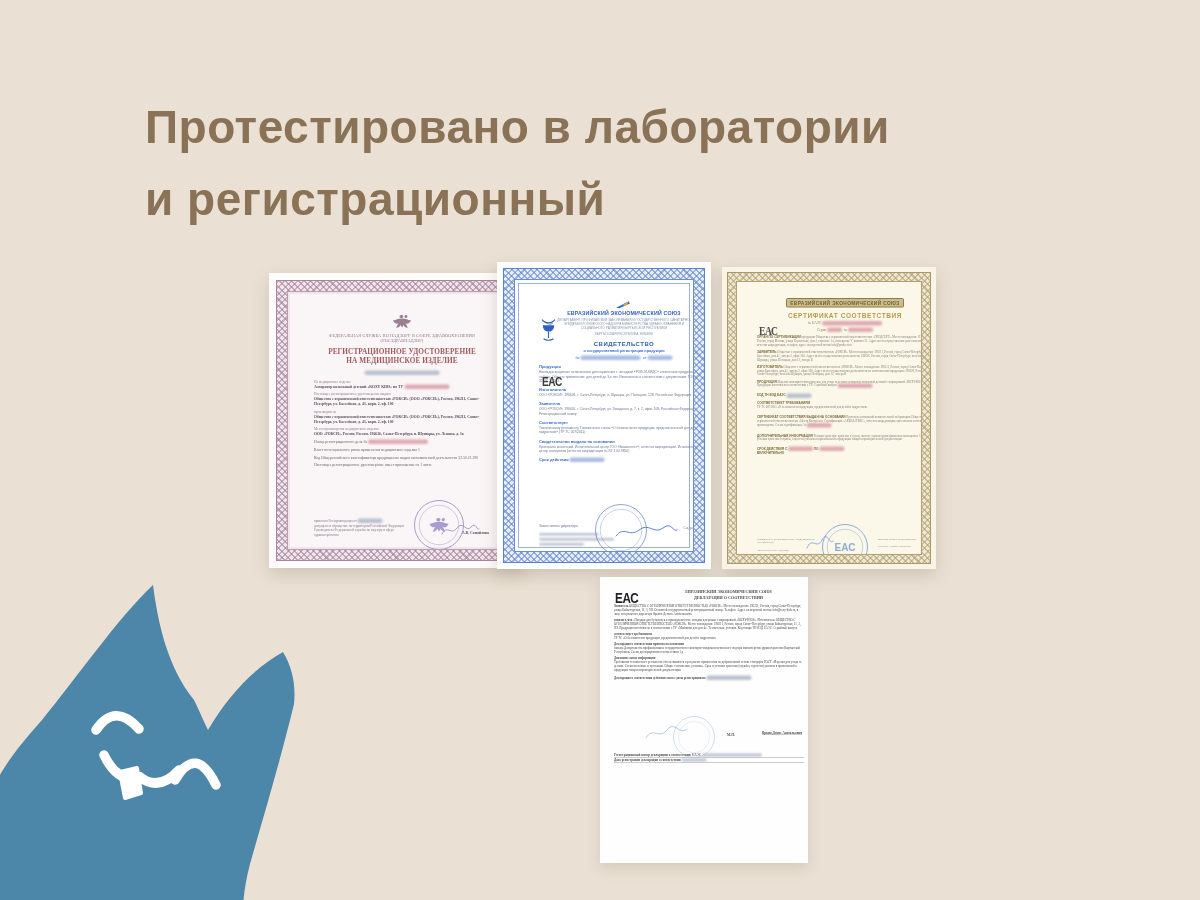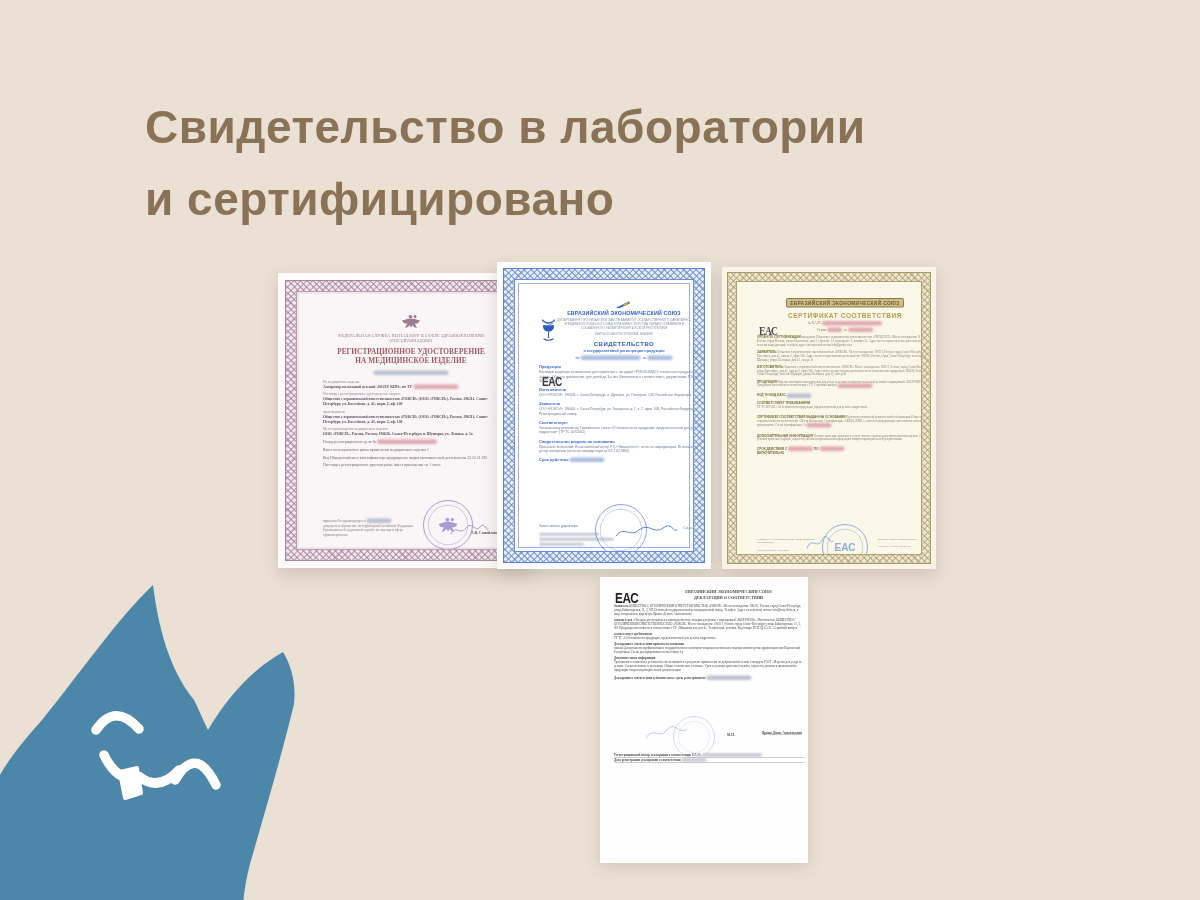--- a/index.html
+++ b/index.html
@@ -21,21 +21,21 @@
   .content { position:absolute; transform:scale(.5); transform-origin:0 0; overflow:hidden; }
   .redact { display:inline-block; height:9px; border-radius:4px; background:#dfa9b2; filter:blur(1.6px); vertical-align:middle; }
   .redact.gray { background:#b9c0cf; }
   .redact.blue { background:#a9bce0; }
   .w30{width:30px}.w50{width:50px}.w70{width:70px}.w90{width:90px}.w120{width:120px}.w150{width:150px}
   .stamp { position:absolute; border-radius:50%; border:2.5px solid currentColor; display:flex; align-items:center; justify-content:center; }
   .stamp::before { content:""; position:absolute; inset:8px; border:1.5px solid currentColor; border-radius:50%; }
   .sig { position:absolute; }
 
   
-  .c1 { left:278px; top:273px; width:255px; height:295px; }
+  .c1 { left:269px; top:273px; width:255px; height:295px; }
   .c1 .band { inset:7px;
     background:
       repeating-linear-gradient(45deg, rgba(158,126,148,.6) 0 1.5px, rgba(158,126,148,0) 1.5px 4.5px),
       repeating-linear-gradient(-45deg, rgba(158,126,148,.6) 0 1.5px, #f2e3ec 1.5px 4.5px);
     border:1px solid #a9869c; }
   .c1 .panel { inset:18px; background:#faf5f7; border:1px solid #b99cae; box-shadow:inset 0 0 0 2px #f1e4ec; }
   .c1 .content { left:26px; top:22px; width:352px; height:500px; color:#6e5f6a; font-family:"Liberation Serif", serif; }
   .c1 .agency { text-align:center; font-size:8.5px; color:#8f7487; letter-spacing:.3px; margin-top:4px; }
   .c1 .doc-title { text-align:center; font-size:14.5px; font-weight:bold; color:#a05a60; line-height:1.25; margin-top:8px; letter-spacing:.2px; }
   .c1 .numline { text-align:center; margin-top:5px; }
@@ -103,22 +103,22 @@
   .c4 .regs { position:absolute; left:0; top:330px; width:380px; font-size:6.4px; line-height:1.5; }
   .c4 .rule { border-bottom:.5px solid #999; }
 
   
   .mascot { position:absolute; left:-18px; top:572px; width:330px; height:330px; }
 </style>
 </head>
 <body>
 
 <div class="slide-title">
-  <div>Свидетельство в лаборатории</div>
-  <div>и сертифицировано</div>
+  <div>Протестировано в лаборатории</div>
+  <div>и регистрационный</div>
 </div>
 
 <div class="card c1">
   <div class="band"></div>
   <div class="panel">
     <div class="content">
       <div style="text-align:center;">
         <svg width="42" height="30" viewBox="0 0 40 30" style="color:#9a7f92;">
             <path fill="currentColor" d="M20 1 L23 5 L20 9 L17 5 Z M15 5 a3 3 0 1 1 0 .1 Z M25 5 a3 3 0 1 1 0 .1 Z M20 9 C 10 9 6 14 2 12 C 4 19 9 20 13 19 C 9 23 10 26 8 28 C 13 27 16 25 17 22 L 20 27 L 23 22 C 24 25 27 27 32 28 C 30 26 31 23 27 19 C 31 20 36 19 38 12 C 34 14 30 9 20 9 Z"></path>
           </svg>

